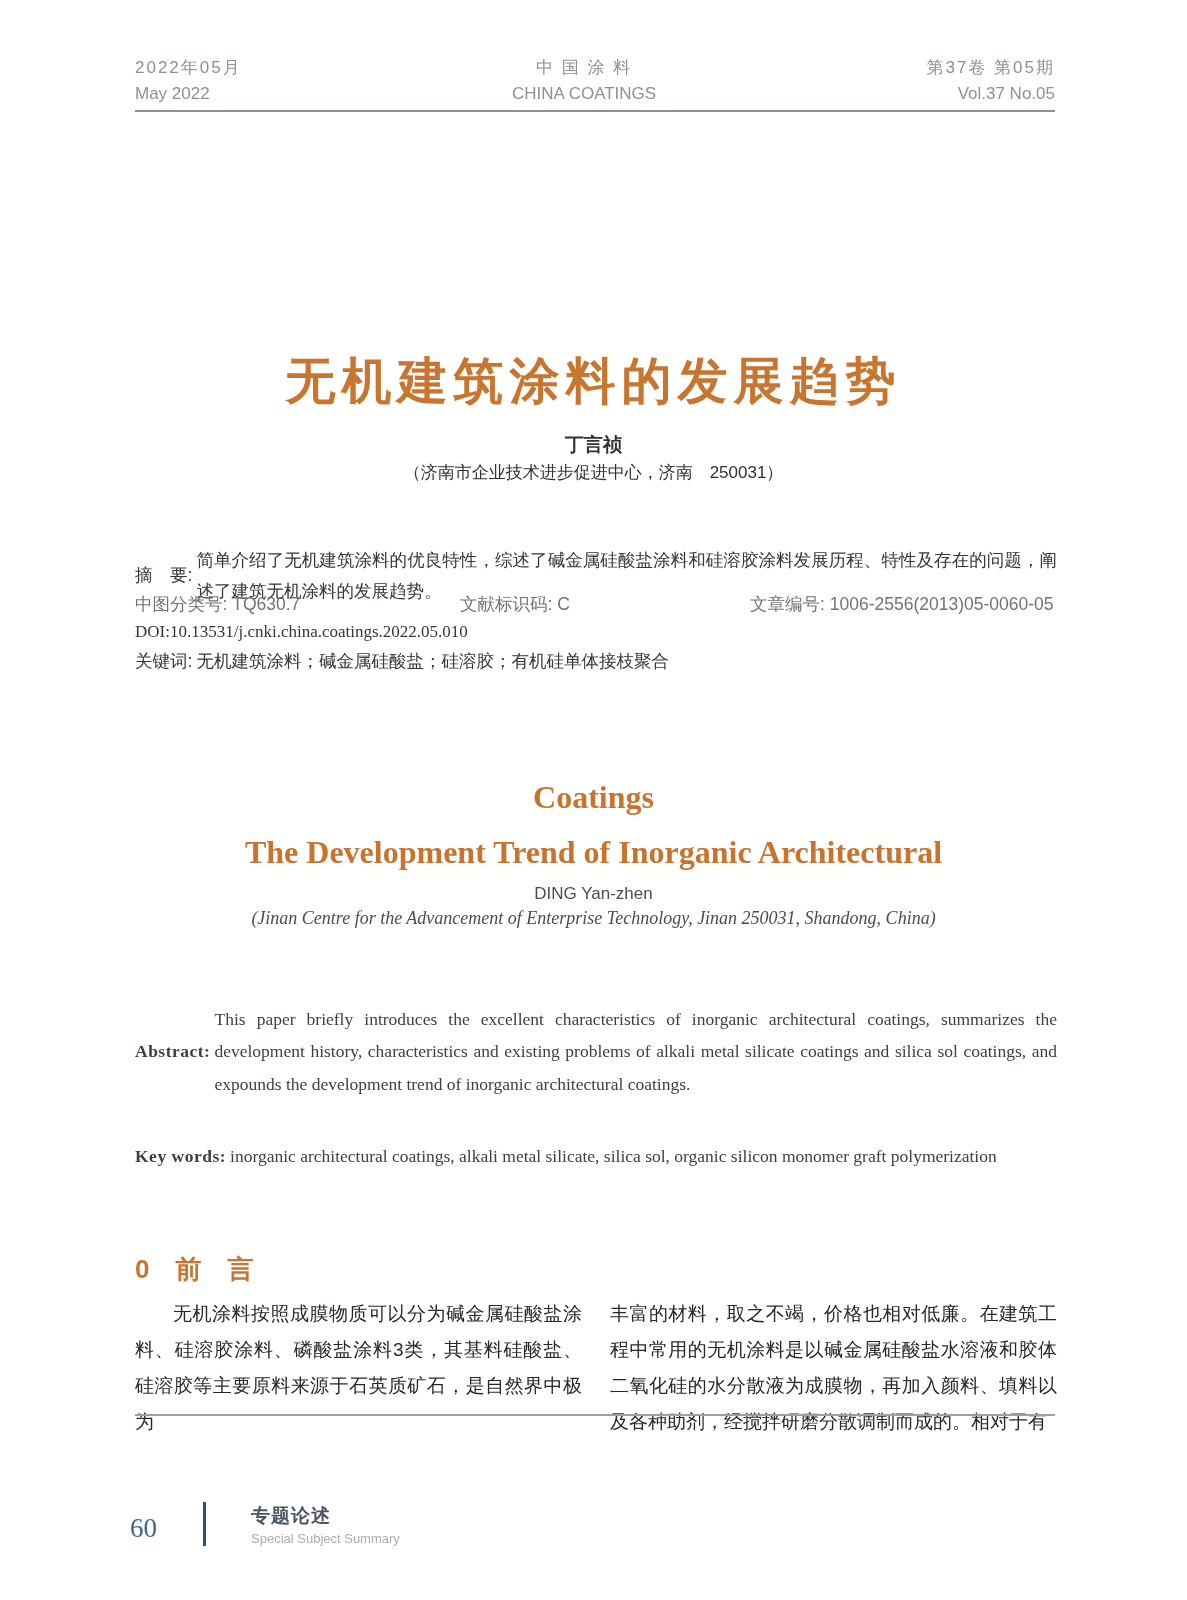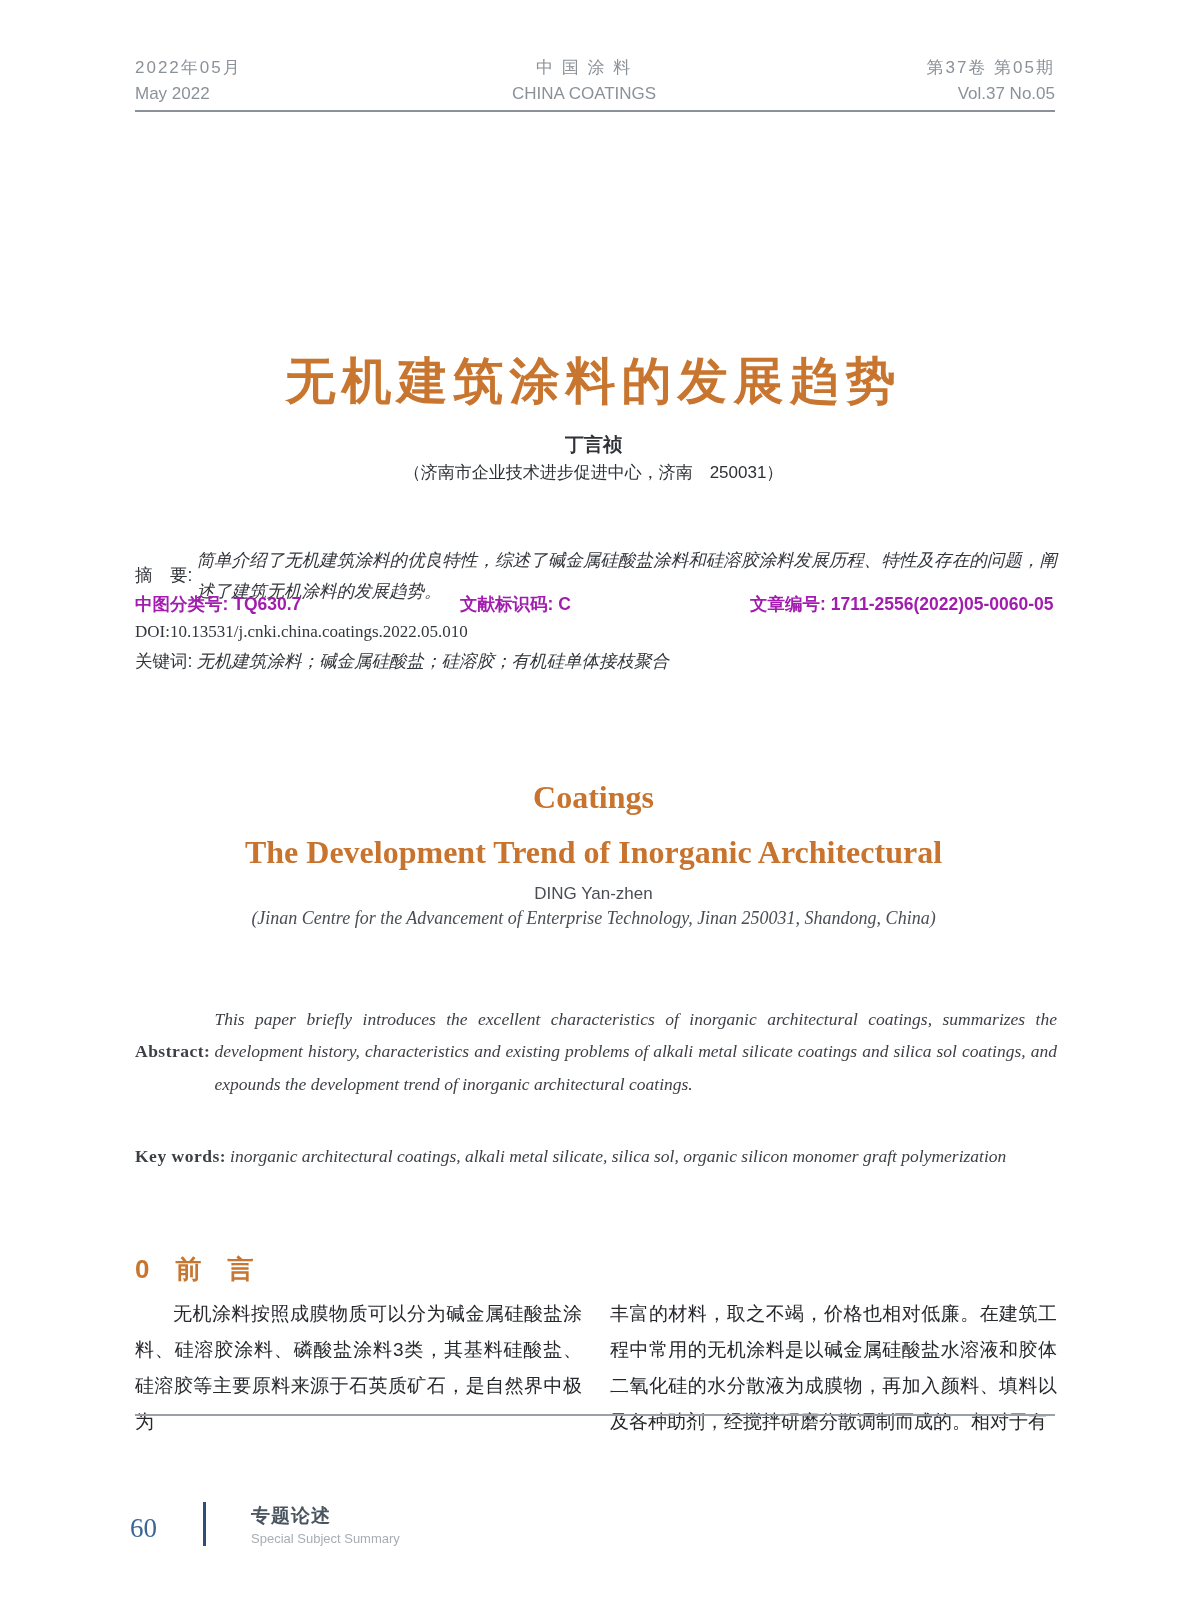--- a/index.html
+++ b/index.html
@@ -41,24 +41,24 @@
     position:absolute;left:0;right:0;top:461px;
     text-align:center;font-size:17px;color:#2e3135;
   }
   
   .meta-cn{
     position:absolute;left:135px;width:922px;top:505px;
     font-size:17.5px;line-height:1.75;color:#33363b;
   }
   .hang{display:flex;align-items:center;margin-top:40px;}
   .hang .lbl{white-space:nowrap;flex:0 0 auto;padding-right:4px;}
-  .hang .txt{flex:1 1 auto;text-align:justify;font-style:italic;}
+  .hang .txt{flex:1 1 auto;text-align:justify;}
   .class-row{
     position:absolute;left:135px;width:922px;top:592px;
-    display:flex;font-size:17.5px;color:#a21caf;font-weight:bold;
+    display:flex;font-size:17.5px;color:#737373;
   }
   .class-row .c1{width:325px;}
   .class-row .c2{width:290px;}
   .class-row .c3{flex:1;}
   .doi-row{
     position:absolute;left:135px;top:622px;
     font-family:"Liberation Serif","DejaVu Serif",serif;
     font-size:17px;color:#33363b;
   }
   
@@ -162,21 +162,21 @@
     </div>
     <div class="hang">
       <span class="lbl">关键词:</span>
       <div class="txt">无机建筑涂料；碱金属硅酸盐；硅溶胶；有机硅单体接枝聚合</div>
     </div>
   </div>
 
   <div class="class-row">
     <span class="c1">中图分类号: TQ630.7</span>
     <span class="c2">文献标识码: C</span>
-    <span class="c3">文章编号: 1711-2556(2022)05-0060-05</span>
+    <span class="c3">文章编号: 1006-2556(2013)05-0060-05</span>
   </div>
   <div class="doi-row">DOI:10.13531/j.cnki.china.coatings.2022.05.010</div>
 
   <div class="title-en">
     <div>Coatings</div>
     <div>The Development Trend of Inorganic Architectural</div>
   </div>
   <div class="author-en">DING Yan-zhen</div>
   <div class="affil-en">(Jinan Centre for the Advancement of Enterprise Technology, Jinan 250031, Shandong, China)</div>
 

